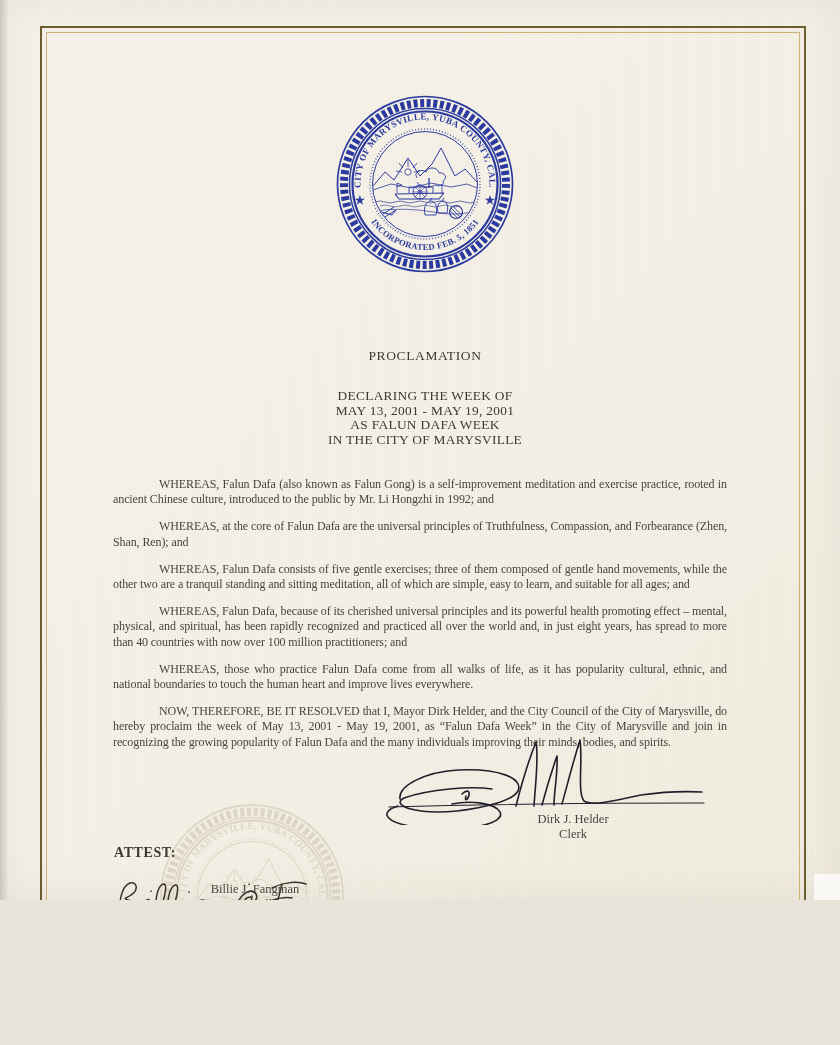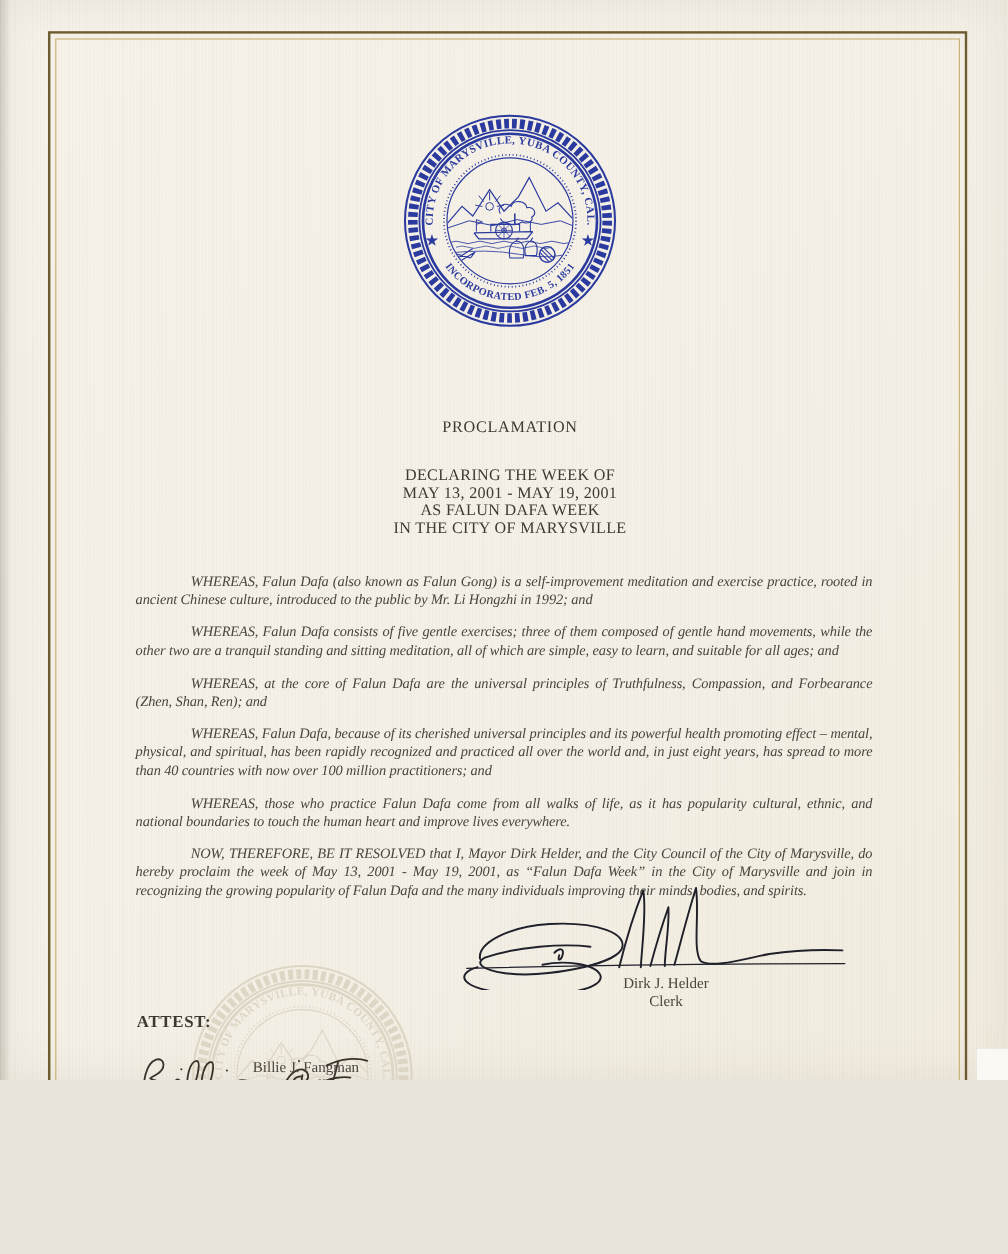--- a/index.html
+++ b/index.html
@@ -22,28 +22,28 @@
   .frame-inner{position:absolute;left:46px;top:32px;width:754px;height:974px;
     border:1px solid var(--border-inner);box-sizing:border-box;}
   .seal-main{position:absolute;left:325px;top:84px;width:200px;height:200px;color:var(--seal-blue);}
   .seal-emboss{position:absolute;left:148px;top:792px;width:208px;height:208px;color:var(--emboss);opacity:.95;}
   .seal-text{font-family:"Liberation Serif",serif;font-weight:bold;fill:currentColor;}
   .doc-title{position:absolute;left:5px;top:348px;width:840px;text-align:center;
     font-size:13.5px;letter-spacing:.6px;color:var(--heading-text);}
   .doc-heading{position:absolute;left:5px;top:389px;width:840px;text-align:center;
     font-size:13.4px;line-height:14.6px;letter-spacing:.3px;color:var(--heading-text);}
   .body-text{position:absolute;left:113px;top:477px;width:614px;color:var(--body-text);
-    font-size:12px;line-height:15.2px;letter-spacing:-.1px;text-align:justify;font-style:italic;}
+    font-size:12px;line-height:15.2px;letter-spacing:-.1px;text-align:justify;}
   .body-text p{margin:0 0 12px 0;text-indent:46px;}
   .sig-svg{position:absolute;}
   .sig-svg path{fill:none;stroke-linecap:round;stroke-linejoin:round;}
   .mayor-sig path{stroke:var(--mayor-ink);stroke-width:1.6;}
   .clerk-sig path{stroke:var(--clerk-ink);stroke-width:1.5;}
   .sig-line{stroke-width:1.1 !important;}
-  .mayor-name{position:absolute;left:475px;top:812px;width:160px;text-align:center;
+  .mayor-name{position:absolute;left:493px;top:812px;width:160px;text-align:center;
     font-size:12.5px;line-height:15px;color:var(--body-text);}
   .attest{position:absolute;left:114px;top:845px;font-size:14px;letter-spacing:.6px;color:var(--heading-text);font-weight:bold;}
   .clerk-name{position:absolute;left:175px;top:882px;width:160px;text-align:center;
     font-size:12.5px;line-height:15px;color:var(--body-text);}
 </style>
 </head>
 <body>
 
 <div class="paper">
 
@@ -109,22 +109,22 @@
 
   <div class="doc-heading">
     <div>DECLARING THE WEEK OF</div>
     <div>MAY 13, 2001 - MAY 19, 2001</div>
     <div>AS FALUN DAFA WEEK</div>
     <div>IN THE CITY OF MARYSVILLE</div>
   </div>
 
   <div class="body-text">
     <p>WHEREAS, Falun Dafa (also known as Falun Gong) is a self-improvement meditation and exercise practice, rooted in ancient Chinese culture, introduced to the public by Mr. Li Hongzhi in 1992; and</p>
+    <p>WHEREAS, at the core of Falun Dafa are the universal principles of Truthfulness, Compassion, and Forbearance (Zhen, Shan, Ren); and</p>
     <p>WHEREAS, Falun Dafa consists of five gentle exercises; three of them composed of gentle hand movements, while the other two are a tranquil standing and sitting meditation, all of which are simple, easy to learn, and suitable for all ages; and</p>
-    <p>WHEREAS, at the core of Falun Dafa are the universal principles of Truthfulness, Compassion, and Forbearance (Zhen, Shan, Ren); and</p>
     <p>WHEREAS, Falun Dafa, because of its cherished universal principles and its powerful health promoting effect – mental, physical, and spiritual, has been rapidly recognized and practiced all over the world and, in just eight years, has spread to more than 40 countries with now over 100 million practitioners; and</p>
     <p>WHEREAS, those who practice Falun Dafa come from all walks of life, as it has popularity cultural, ethnic, and national boundaries to touch the human heart and improve lives everywhere.</p>
     <p>NOW, THEREFORE, BE IT RESOLVED that I, Mayor Dirk Helder, and the City Council of the City of Marysville, do hereby proclaim the week of May 13, 2001 - May 19, 2001, as “Falun Dafa Week” in the City of Marysville and join in recognizing the growing popularity of Falun Dafa and the many individuals improving their minds, bodies, and spirits.</p>
   </div>
 
   <svg class="sig-svg mayor-sig" style="left:375px;top:725px;width:340px;height:100px" viewBox="375 725 340 100">
     <path class="sig-line" d="M 389 807 C 480 804.5 600 803 704 803"></path>
     <path d="M 400 799 C 398 786 424 772 458 770 C 498 768 524 778 518 791 C 510 805 452 815 421 811 C 400 808 396 802 404 798 C 430 789 470 786 492 789"></path>
     <path d="M 398 806 C 378 812 384 824 424 828 C 466 832 506 824 500 812 C 495 803 470 800 452 804"></path>
     <path d="M 462 794 C 466 790 470 790 469 795 C 468 800 464 802 466 796"></path>

